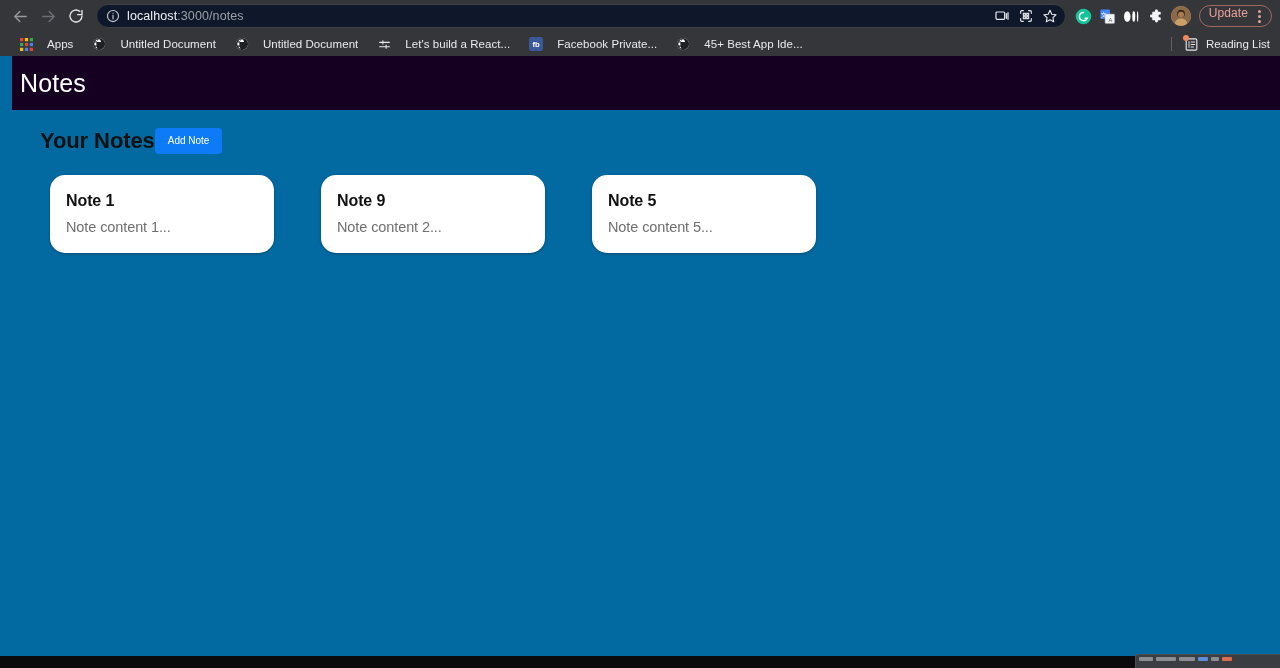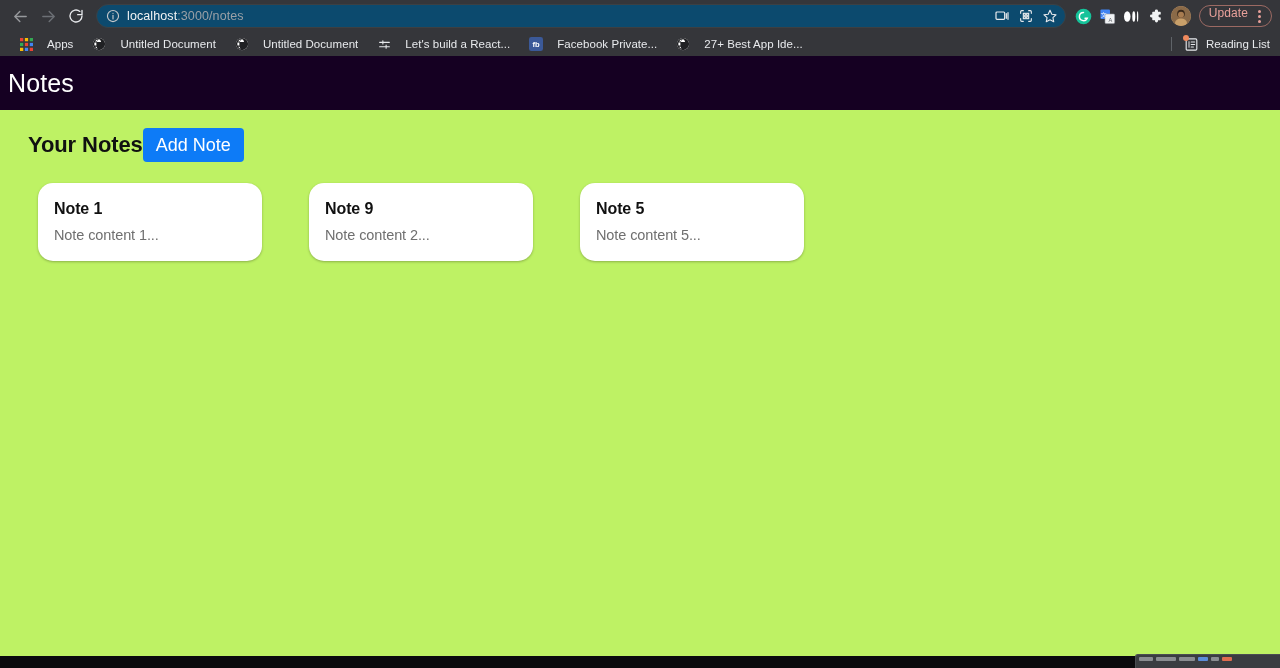--- a/index.html
+++ b/index.html
@@ -40,21 +40,21 @@
     border-radius: 50%;
     flex: 0 0 auto;
     cursor: pointer;
   }
   .nav-btn svg { display: block; }
   .nav-btn.disabled svg { opacity: 0.55; }
 
   .omnibox {
     flex: 1 1 auto;
     height: 24px;
-    background: #0c4a6e;
+    background: #0f172a;
     border-radius: 13px;
     display: flex;
     align-items: center;
     margin-left: 6px;
     margin-right: 0px;
     padding: 0 4px 0 8px;
     border: 1px solid #3c4043;
     min-width: 0;
     position: relative;
   }
@@ -207,22 +207,23 @@
     background: #f08a5d;
   }
 
   
   .viewport {
     position: absolute;
     top: 56px;
     left: 0;
     width: 1280px;
     height: 600px;
-    background: #bef264;
+    background: #0369a1;
     overflow: hidden;
+    padding-left: 12px;
   }
 
   .app-header {
     height: 54px;
     background: #150022;
     display: flex;
     align-items: center;
     padding: 0 8px;
   }
   .app-title {
@@ -244,21 +245,21 @@
   }
   .page-title {
     font-size: 22px;
     font-weight: bold;
     color: #111111;
     letter-spacing: -0.1px;
   }
   .add-note-btn {
     background: #0d7bf7;
     color: #ffffff;
-    font-size: 18px;
+    font-size: 10px;
     font-family: "Liberation Sans", sans-serif;
     border: none;
     border-radius: 4px;
     padding: 8px 13px;
     cursor: pointer;
     line-height: 1;
     margin-right: 7px;
   }
 
   .notes-grid {
@@ -495,21 +496,21 @@
       <span class="bm-label">Facebook Private...</span>
     </div>
 
     <div class="bm">
       <span class="favicon">
         <svg width="14" height="14" viewBox="0 0 24 24">
             <circle cx="12" cy="12" r="10.5" fill="#ffffff"></circle>
             <path d="M12 1.5a10.5 10.5 0 0 0 0 21 10.5 10.5 0 0 0 0-21zm0 2.2c1.6 0 3 2.1 3.6 5H8.4c.6-2.9 2-5 3.6-5zM4 12c0-.9.1-1.7.4-2.5h3.2a22 22 0 0 0 0 5H4.4A8.4 8.4 0 0 1 4 12zm1.4 4.5h2.6c.4 1.5 1 2.8 1.7 3.7a8.3 8.3 0 0 1-4.3-3.7zM8 7.5H5.4a8.3 8.3 0 0 1 4.3-3.7c-.7.9-1.3 2.2-1.7 3.7z" fill="#202124"></path>
           </svg>
       </span>
-      <span class="bm-label">27+ Best App Ide...</span>
+      <span class="bm-label">45+ Best App Ide...</span>
     </div>
 
     <div class="bm-spacer"></div>
     <div class="bm-divider"></div>
 
     <div class="reading-list">
       <span class="rl-icon-wrap">
         <svg width="15" height="15" viewBox="0 0 24 24" fill="none" stroke="#e8eaed" stroke-width="1.8" stroke-linecap="round">
             <rect x="3.5" y="3" width="17" height="18" rx="2"></rect>
             <line x1="8" y1="7.5" x2="8" y2="16.5" stroke-width="1.5"></line>

